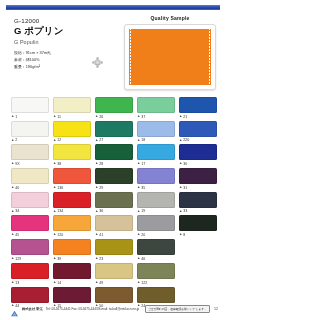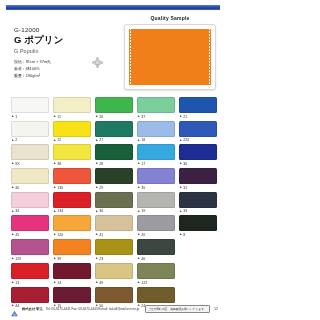--- a/index.html
+++ b/index.html
@@ -11,21 +11,21 @@
   }
   .page { position: relative; width: 226px; height: 320px; background:#fff; }
 
   
   .topbar {
     position: absolute; left: 6px; top: 5px; width: 214px; height: 5px;
     background: linear-gradient(to bottom, #5a7fd0 0%, #2b4fb5 40%, #21409e 70%, #4a6cc4 100%);
   }
 
   
-  .header { position: absolute; left: 14px; top: 26px; width: 95px; }
+  .header { position: absolute; left: 14px; top: 17px; width: 95px; }
   .code {
     font-size: 6.2px; color: #2a2a2a; letter-spacing: .2px; margin-bottom: 2px;
   }
   .title {
     font-size: 9.5px; font-weight: bold; color: #111; letter-spacing: .1px;
     line-height: 1.15; margin-bottom: 2px;
   }
   .subtitle {
     font-size: 5.4px; color: #555; margin-bottom: 4px; letter-spacing: .1px;
   }

